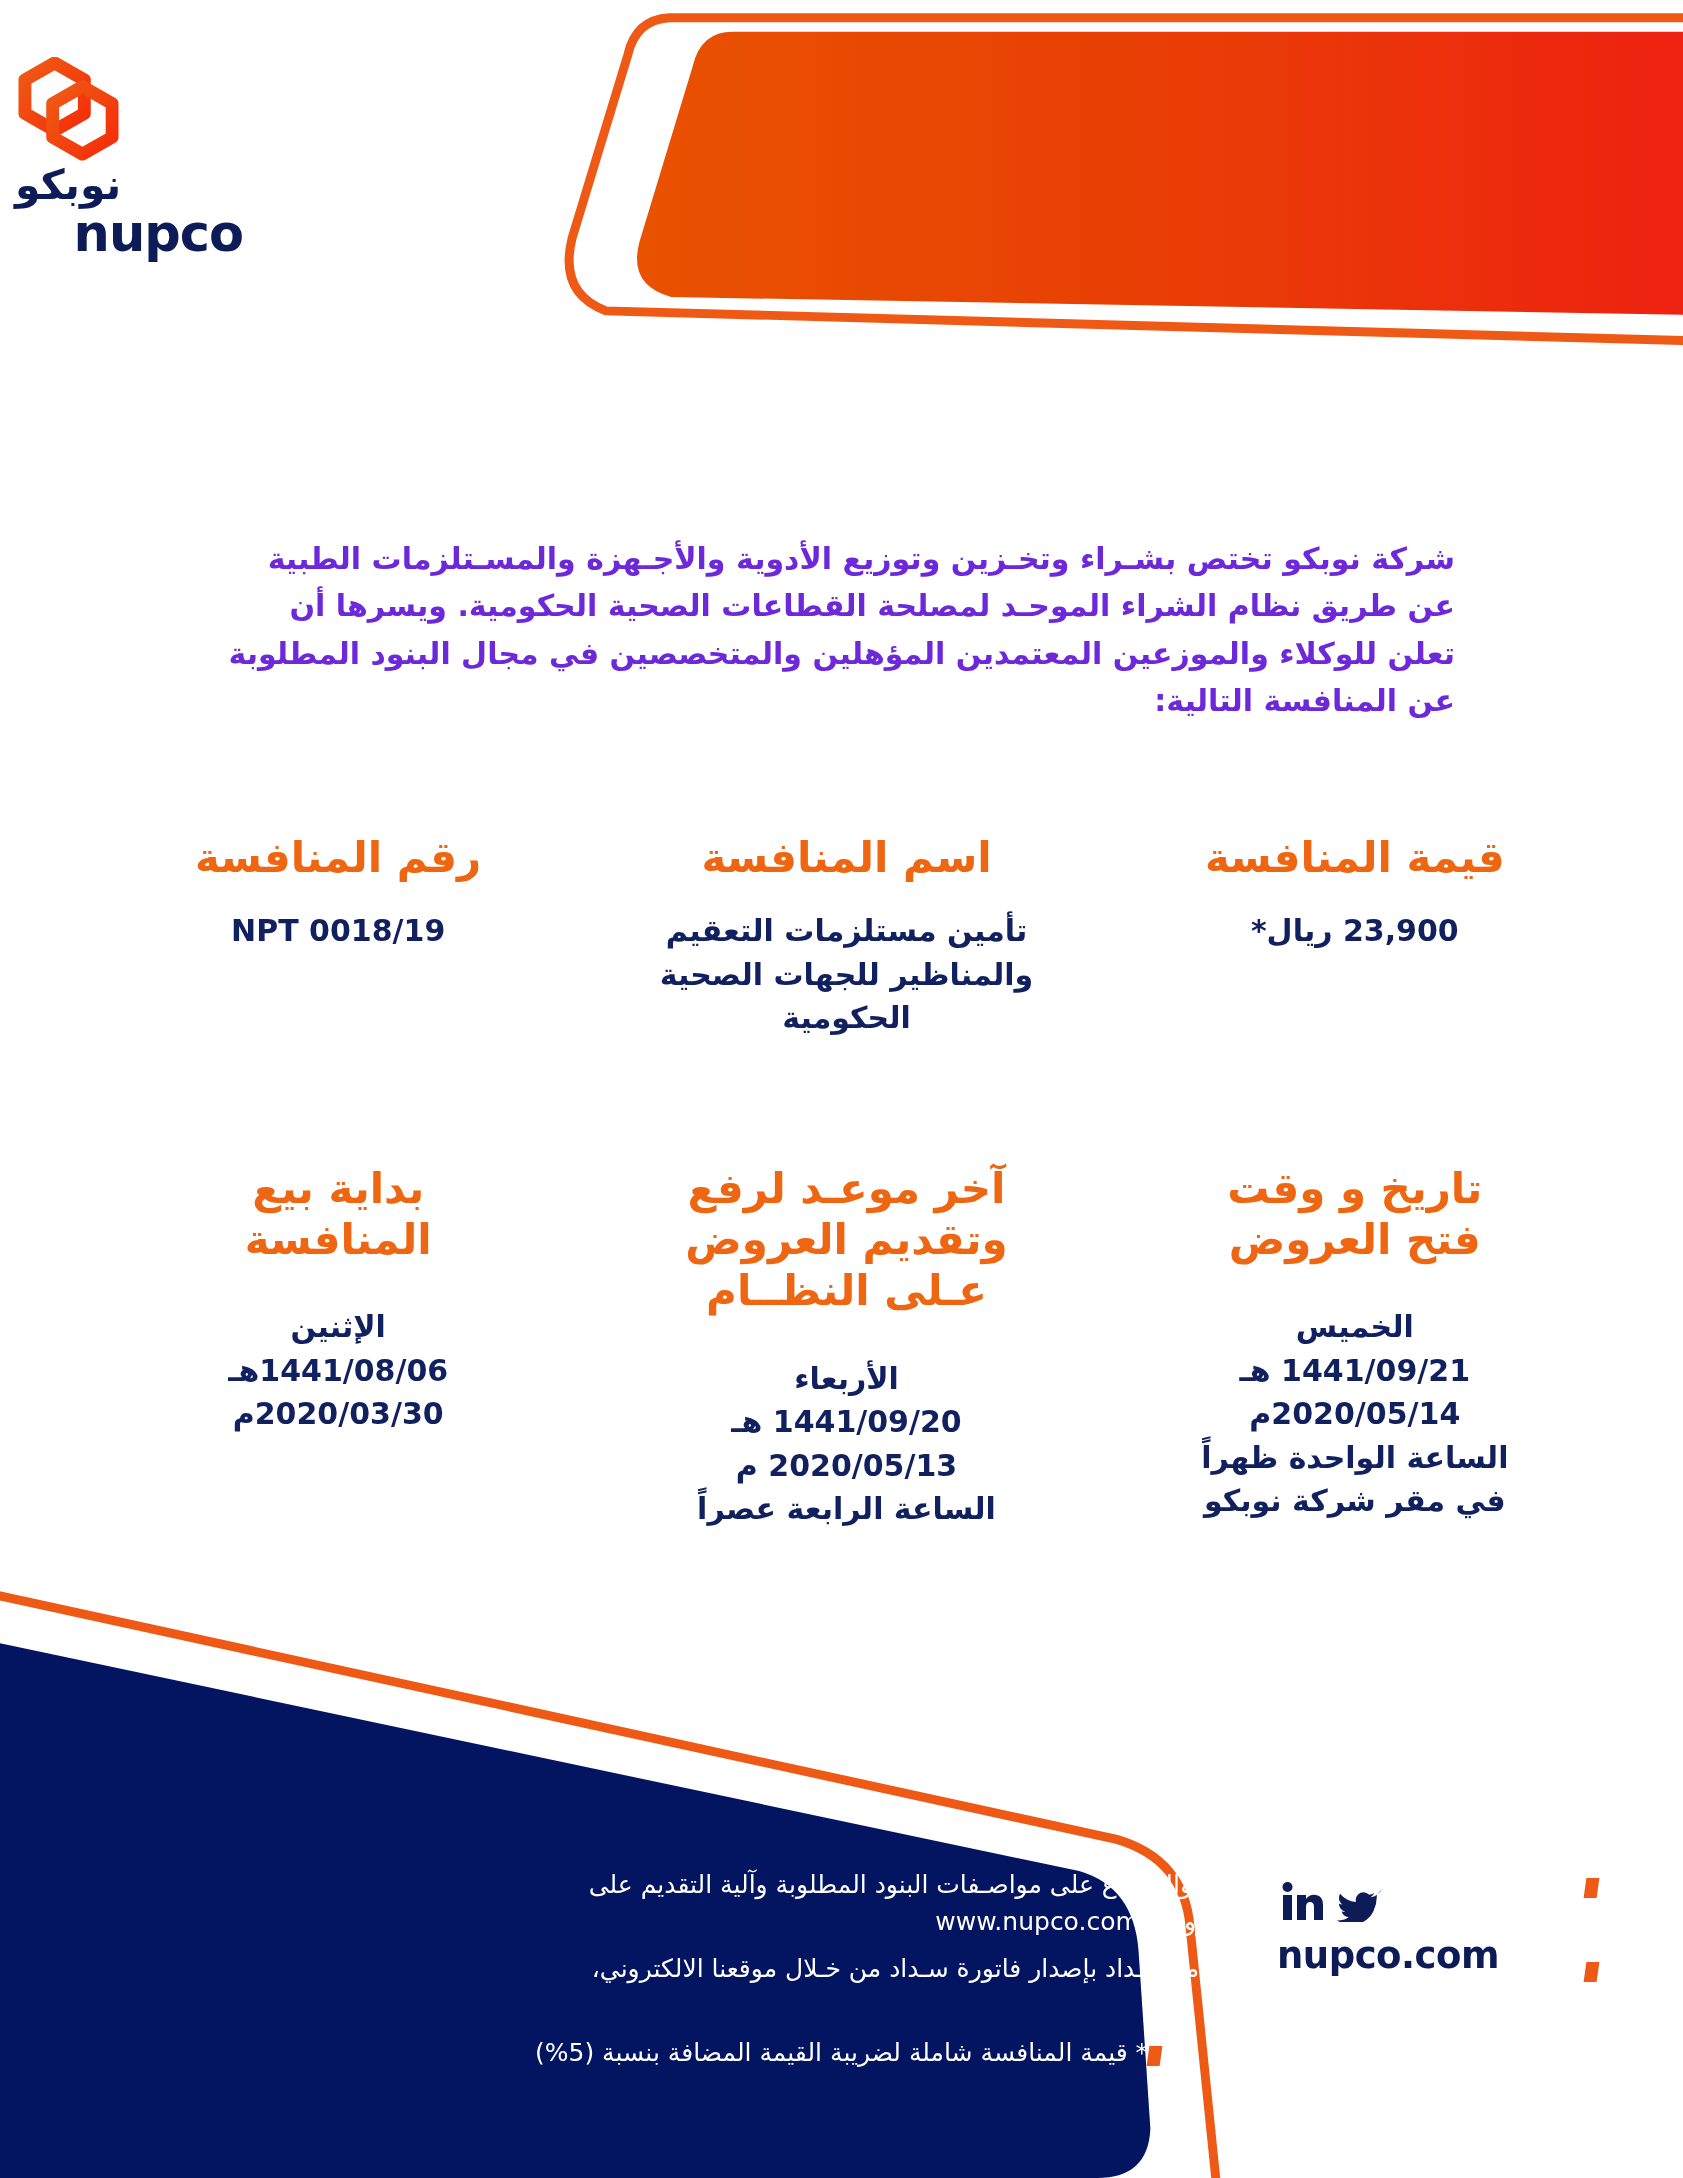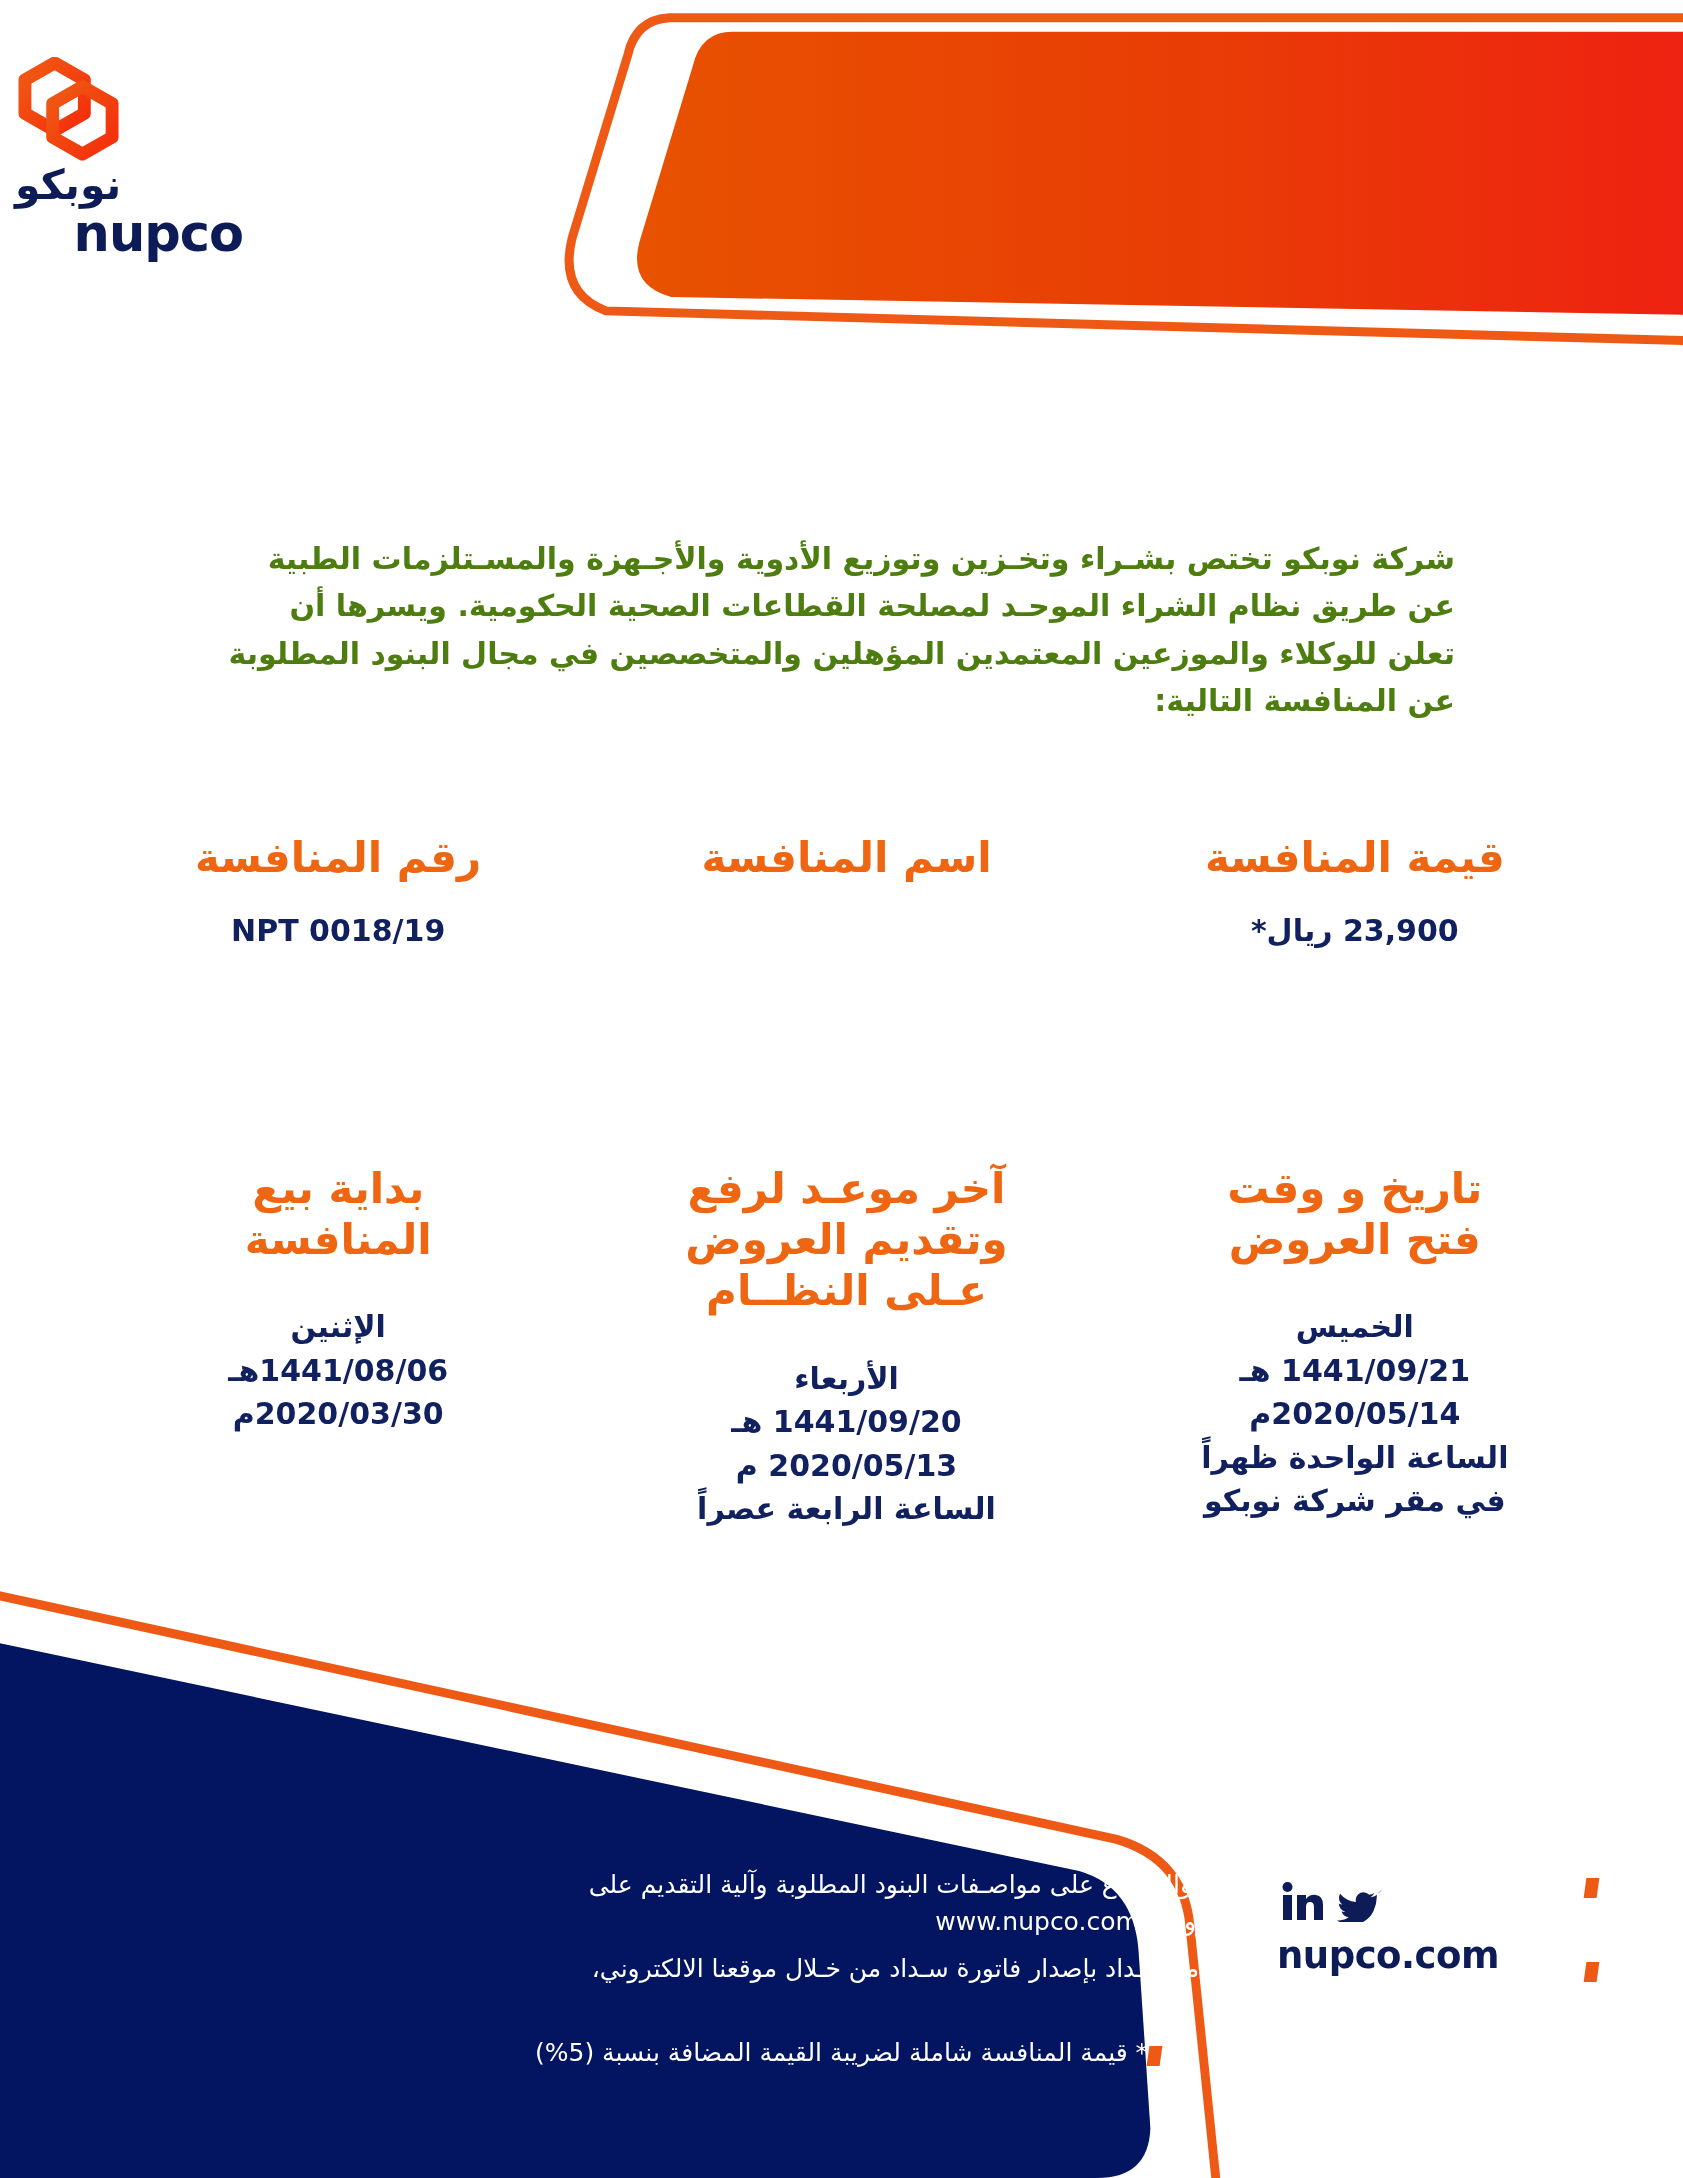--- a/index.html
+++ b/index.html
@@ -71,21 +71,21 @@
   }
 
   
   #intro-paragraph {
     position: absolute;
     top: 535px;
     right: 228px;
     width: 1233px;
     font-size: 30px;
     line-height: 1.58;
-    color: #4d7c0f;
+    color: #6d28d9;
     text-align: right;
     font-weight: 600;
   }
 
   
   .field-row {
     position: absolute;
     right: 89px;
     width: 1495px;
     display: flex;
@@ -228,20 +228,23 @@
 
 <div id="intro-paragraph">شركة نوبكو تختص بشـراء وتخـزين وتوزيع الأدوية والأجـهزة والمسـتلزمات الطبية عن طريق نظام الشراء الموحـد لمصلحة القطاعات الصحية الحكومية. ويسرها أن تعلن للوكلاء والموزعين المعتمدين المؤهلين والمتخصصين في مجال البنود المطلوبة عن المنافسة التالية:</div>
 
 <div class="field-row" id="field-row-1">
   <div class="field-col">
     <div class="field-label">قيمة المنافسة</div>
     <div class="field-value">23,900 ريال*</div>
   </div>
   <div class="field-col">
     <div class="field-label">اسم المنافسة</div>
+    <div class="field-value">تأمين مستلزمات التعقيم
+والمناظير للجهات الصحية
+الحكومية</div>
   </div>
   <div class="field-col col-right">
     <div class="field-label">رقم المنافسة</div>
     <div class="field-value ltr-val">NPT 0018/19</div>
   </div>
 </div>
 
 <div class="field-row" id="field-row-2">
   <div class="field-col">
     <div class="field-label">تاريخ و وقت

